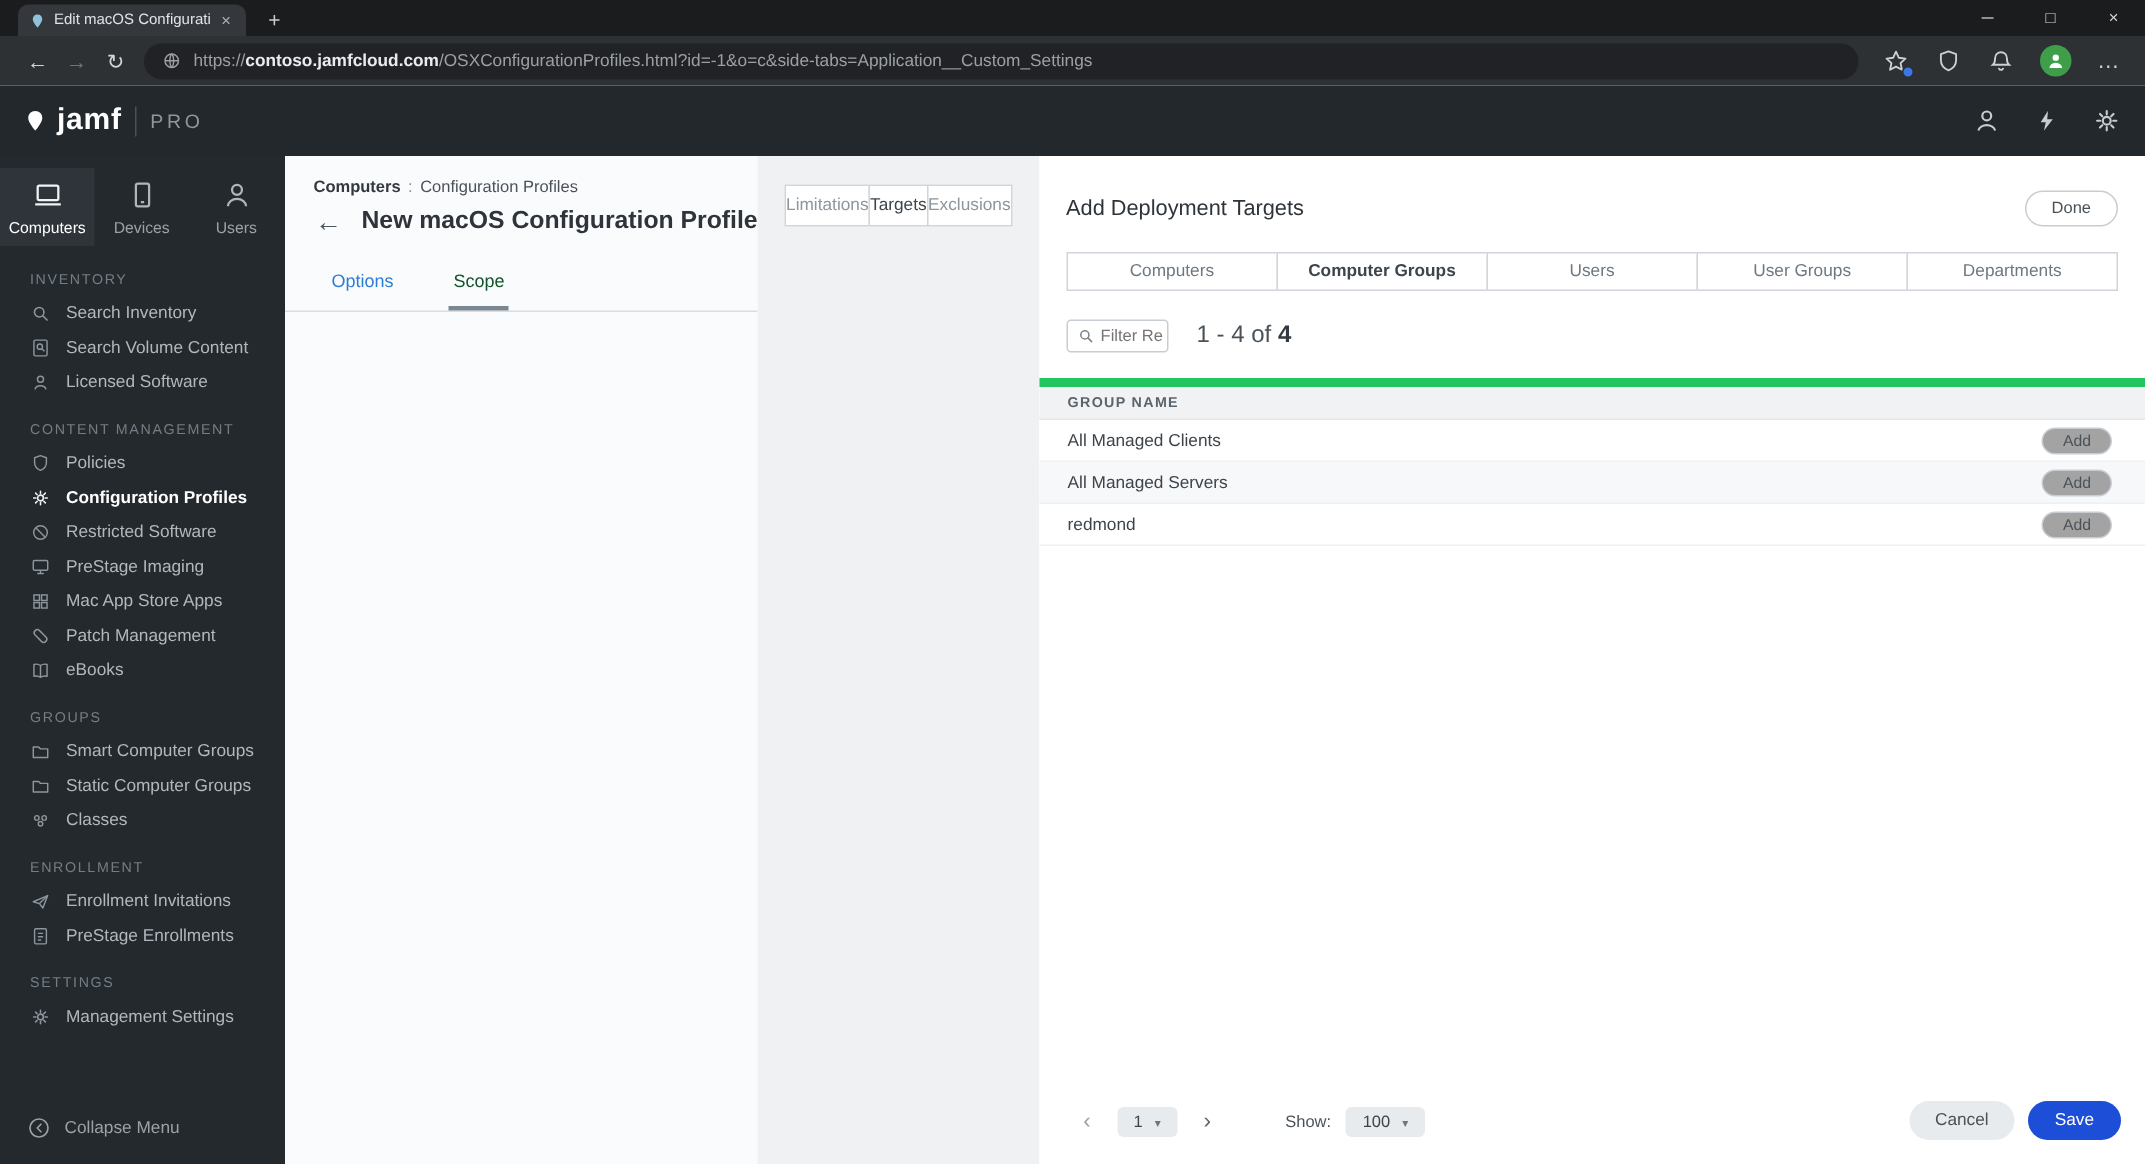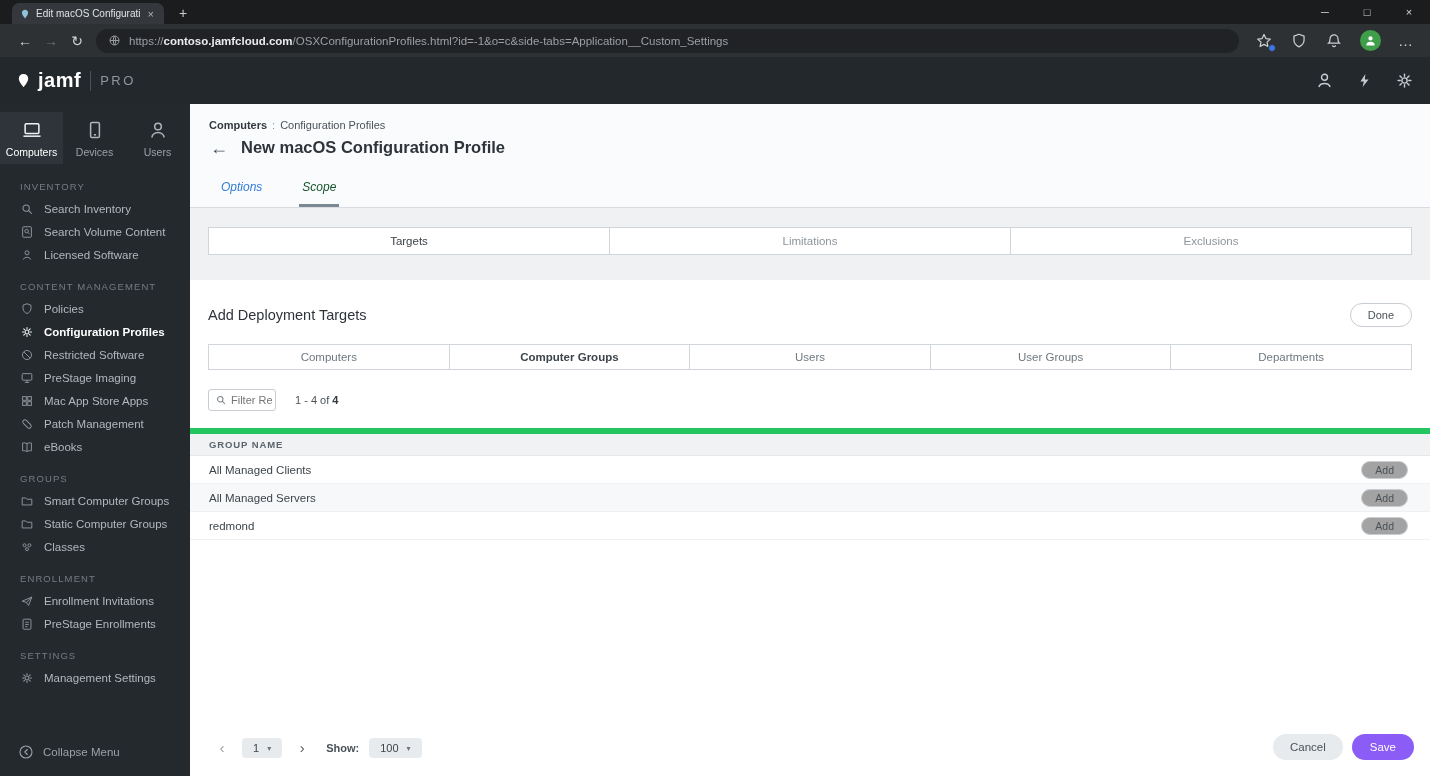--- a/index.html
+++ b/index.html
@@ -61,69 +61,69 @@
   .side-top-item .icon22 { color: #aeb6bc; }
   .side-top-item.active .icon22 { color: #eef3f6; }
   .section-title { font-size: 9.5px; letter-spacing: 1.1px; color: #737d85; padding: 15px 0 5px 20px; }
   .side-item { display: flex; align-items: center; gap: 10px; padding: 4.5px 6px 4.5px 20px; font-size: 11.5px; color: #b0b8be; cursor: default; }
   .side-item .icon { width: 14px; height: 14px; color: #8d969d; flex: 0 0 auto; }
   .side-item.active { color: #fff; font-weight: bold; }
   .side-item.active .icon { color: #ecf2f6; }
   .collapse { position: absolute; bottom: 16px; left: 18px; display: flex; gap: 9px; align-items: center; font-size: 11.5px; color: #9aa2a8; }
 
   
-  .main { position: absolute; left: 190px; top: 104px; right: 0; bottom: 0; display: flex; flex-direction: column; background: #fff; }
+  .main { position: absolute; left: 190px; top: 104px; right: 0; bottom: 0; display: flex; background: #fff; }
   .m-head { background: #fafbfc; padding-top: 15px; }
   .crumbs { padding-left: 19px; font-size: 11px; color: #3c434a; }
   .crumb-a { font-weight: bold; color: #33393f; }
   .crumb-sep { margin: 0 5px; color: #8a929a; }
   .crumb-b { color: #4a525a; }
   .title-row { display: flex; align-items: center; gap: 13px; padding: 7px 0 0 20px; }
   .back { font-size: 18px; color: #4a5560; line-height: 1; }
   .page-title { font-size: 16.5px; font-weight: bold; color: #2e343a; }
   .tabs { display: flex; gap: 40px; padding-left: 31px; border-bottom: 1px solid #d9dde1; margin-top: 14px; }
-  .tab-link { font-size: 12px; color: #2e7cd6; padding: 9px 0 13px; position: relative; font-style: italic; }
+  .tab-link { font-size: 12px; color: #2e7cd6; padding: 9px 0 13px; position: relative; }
   .tab-link.active { color: #14532d; }
   .tab-link.active::after { content: ""; position: absolute; left: -3px; right: -3px; bottom: 0; height: 3px; background: #7b8892; }
 
   .scope-band { background: #eff1f3; padding: 19px 18px 25px; }
   .segrow { display: flex; }
   .seg { flex: 1; border: 1px solid #cfd5da; background: #fff; text-align: center; font-size: 11.5px; color: #8d959d; padding: 7px 0; margin-left: -1px; }
   .seg:first-child { margin-left: 0; }
   .seg.active { color: #3d444b; }
 
   .panel { background: #fff; flex: 1; position: relative; }
   .panel-head { display: flex; align-items: center; margin: 23px 18px 0; }
   .panel-title { font-size: 14.5px; color: #2e343a; }
   .done-btn { margin-left: auto; border: 1px solid #c7cdd2; border-radius: 13px; background: #fff; padding: 5px 17px; font-size: 11px; color: #4a5258; }
   .seg6 { margin: 17px 18px 0; }
   .seg6 .seg { padding: 6px 0; font-size: 11.5px; color: #6e7880; }
   .seg6 .seg.active { color: #3d444b; font-weight: bold; }
 
   .filter-row { display: flex; align-items: center; margin: 19px 18px 0; gap: 19px; }
   .filter-box { display: flex; align-items: center; gap: 4px; border: 1px solid #c7cdd2; border-radius: 3px; background: #fff; padding: 4px 6px; width: 68px; color: #7d858c; }
   .filter-box input { border: none; outline: none; width: 46px; font-size: 11px; color: #555b61; background: transparent; font-family: "Liberation Sans", sans-serif; }
-  .count { font-size: 11px; color: #4a5258; }
+  .count { font-size: 16px; color: #4a5258; }
   .count b { color: #33393f; }
 
   .tbl-head { margin-top: 17px; background: #f0f2f4; border-top: 6px solid #22c55e; border-bottom: 1px solid #e4e8eb; padding: 5px 0 5px 19px; font-size: 9.5px; font-weight: bold; letter-spacing: .9px; color: #5a646c; }
   .row { display: flex; align-items: center; height: 28px; padding: 0 22px 0 19px; font-size: 11.5px; color: #3d444b; border-bottom: 1px solid #eef0f2; background: #fff; }
   .row:nth-child(even) { background: #f6f8f9; }
   .add-btn { margin-left: auto; border: 1px solid #c7cdd2; border-radius: 11px; background: #a3a3a3; font-size: 10.5px; color: #4a5258; padding: 2px 13px; }
 
   .pager { position: absolute; left: 22px; bottom: 17px; display: flex; align-items: center; gap: 10px; }
   .pg-btn { width: 20px; height: 22px; text-align: center; line-height: 21px; font-size: 15px; color: #9aa2a9; }
   .pg-btn.enabled { color: #5a646c; }
   .pg-dd { display: flex; align-items: center; gap: 8px; background: #e8ebee; border-radius: 4px; padding: 4px 11px; font-size: 11px; color: #3d444b; }
   .pg-caret { font-size: 8px; color: #6d767e; }
-  .show-label { font-size: 11px; color: #4a5258; margin-left: 4px; font-weight: bold; }
+  .show-label { font-size: 11px; color: #4a5258; margin-left: 32px; }
 
   .footer-btns { position: absolute; right: 16px; bottom: 16px; display: flex; gap: 9px; }
   .btn-cancel { background: #e8ebee; border: none; border-radius: 14px; padding: 7px 17px; font-size: 11.5px; color: #4a5258; font-family: "Liberation Sans", sans-serif; }
-  .btn-save { background: #8b5cf6; border: none; border-radius: 14px; padding: 7px 18px; font-size: 11.5px; color: #fff; font-family: "Liberation Sans", sans-serif; }
+  .btn-save { background: #1d4ed8; border: none; border-radius: 14px; padding: 7px 18px; font-size: 11.5px; color: #fff; font-family: "Liberation Sans", sans-serif; }
 
   svg { display: block; }
 </style>
 </head>
 <body>
 
 <div class="screen">
 
   <div class="titlebar">
     <div class="btab">
@@ -426,22 +426,22 @@
         <span class="page-title">New macOS Configuration Profile</span>
       </div>
       <div class="tabs">
         <span class="tab-link">Options</span>
         <span class="tab-link active">Scope</span>
       </div>
     </div>
 
     <div class="scope-band">
       <div class="segrow">
+        <div class="seg">Limitations</div>
         <div class="seg active">Targets</div>
-        <div class="seg">Limitations</div>
         <div class="seg">Exclusions</div>
       </div>
     </div>
 
     <div class="panel">
       <div class="panel-head">
         <span class="panel-title">Add Deployment Targets</span>
         <button class="done-btn">Done</button>
       </div>
 

